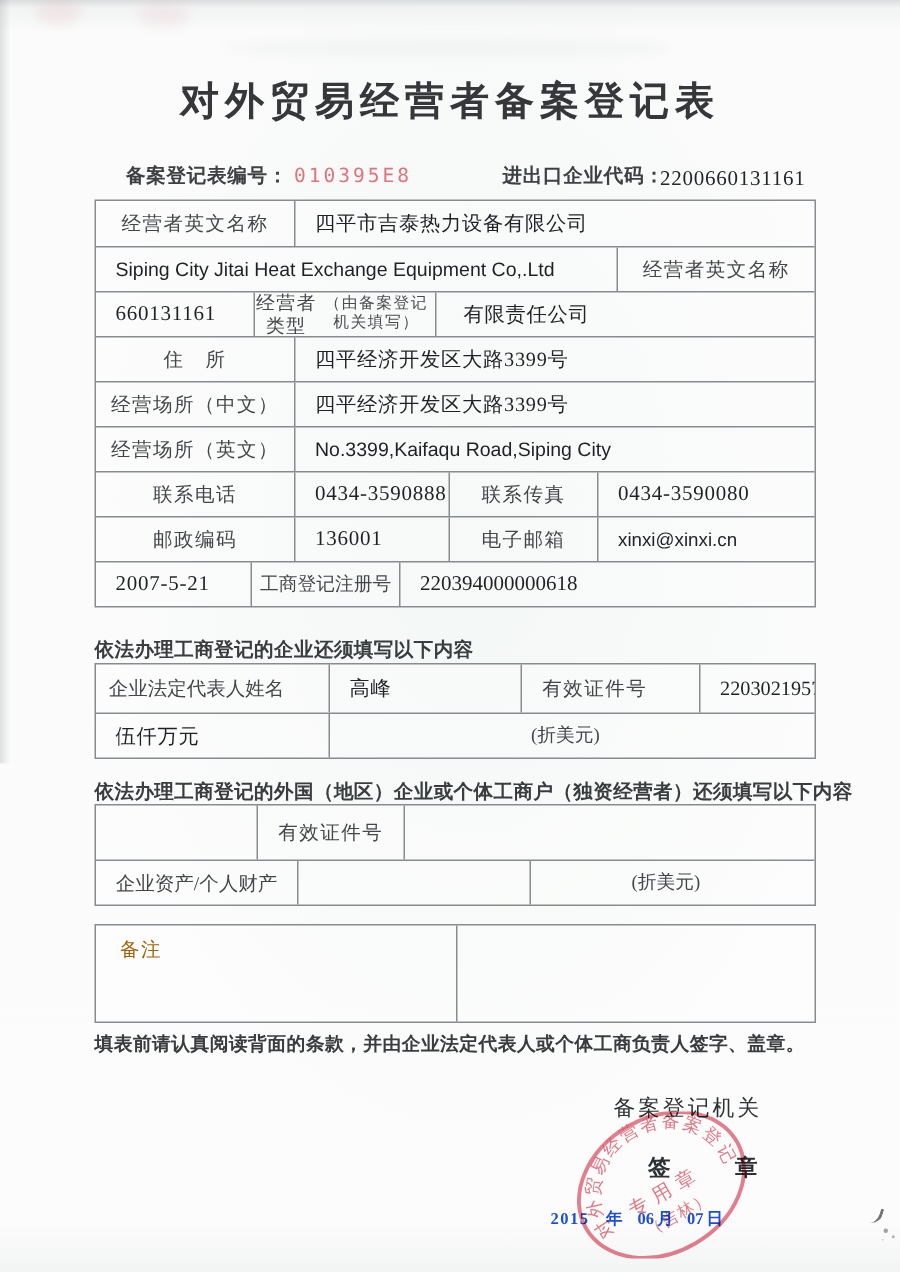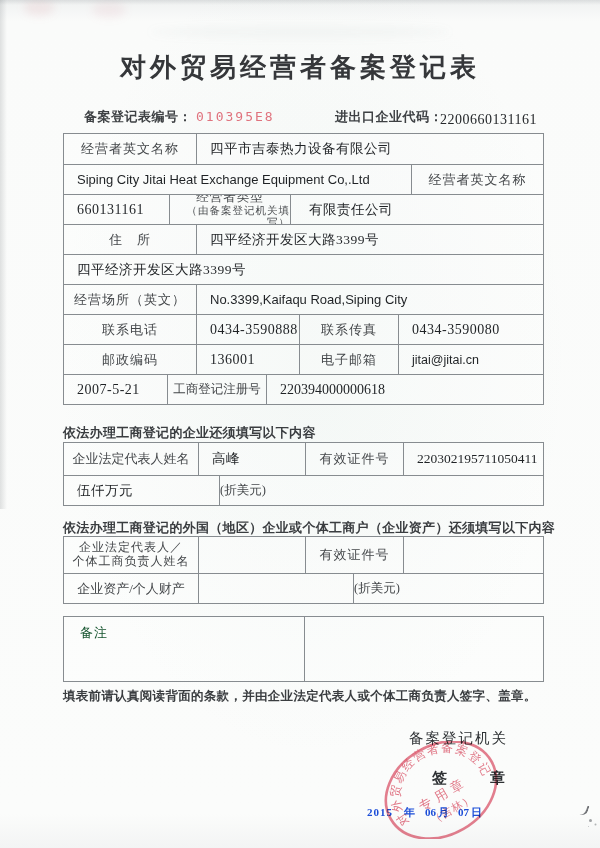--- a/index.html
+++ b/index.html
@@ -40,42 +40,42 @@
   }
   .hdr-right { position:absolute; top:108px; left:335px; font-size:13px; }
   .ent-code { position:absolute; top:112px; left:440px; font-size:14px; color:#24272a; letter-spacing:0.5px; }
 
   .tbl { position:absolute; left:63px; width:481px; border:1px solid #878c90; background:rgba(255,255,255,0.25); }
   .trow { display:flex; align-items:stretch; border-top:1px solid #878c90; }
   .trow:first-child { border-top:none; }
   .tcell { display:flex; align-items:center; border-left:1px solid #878c90; overflow:hidden; }
   .tcell:first-child { border-left:none; }
   .lab { justify-content:center; text-align:center; font-size:13px; color:#44474a; letter-spacing:1px; }
-  .lab2 { flex-direction:column; justify-content:center; line-height:1.15;text-align:right; }
+  .lab2 { flex-direction:row; justify-content:center; line-height:1.15; }
   .lab2 .l1 { font-size:12.5px; color:#44474a; letter-spacing:1px; }
   .lab2 .l2 { font-size:10.5px; color:#4a4d50; }
   .val { padding-left:13px; font-size:13.5px; color:#1f2225; letter-spacing:0.5px; }
   .val-num { font-size:14px; }
   .val-en { font-family:"Liberation Sans","DejaVu Sans",sans-serif; font-size:13px; letter-spacing:0; }
   .val-bold { font-weight:normal; }
-  .usd { justify-content:flex-start; padding-right:9px; font-size:12.5px; color:#45484b; }
-
-  .h30 { height:30px; } .h32 { height:32px; } .h36 { height:36px; } .h64 { height:64px; }
+  .usd { justify-content:center; padding-right:9px; font-size:12.5px; color:#45484b; }
+
+  .h30 { height:30px; } .h32 { height:32px;gap:21px; } .h36 { height:36px; } .h64 { height:64px; }
   .w132 { width:132px; } .w103 { width:103px; } .w99 { width:99px; }
   .w105 { width:105px; } .w121 { width:121px; }
   .w134 { width:134px; } .w107 { width:107px; } .w98 { width:98px; } .w155 { width:155px; }
   .w240 { width:240px; }
   .fx { flex:1; }
 
   .sect {
     position:absolute; left:63px;
     font-family:"Liberation Sans","DejaVu Sans",sans-serif;
     font-weight:bold; font-size:13px; color:#3a3d40; letter-spacing:0.3px;
   }
-  .remarks-cell { align-items:flex-start; padding:7px 0 0 16px; font-size:13px; color:#14532d; letter-spacing:1px; }
+  .remarks-cell { align-items:flex-start; padding:7px 0 0 16px; font-size:13px; color:#a16207; letter-spacing:1px; }
 
   .note {
     position:absolute; top:688px; left:63px;
     font-family:"Liberation Sans","DejaVu Sans",sans-serif;
     font-weight:bold; font-size:12.5px; color:#3a3d40; letter-spacing:0.3px;
   }
 
   .authority {
     position:absolute; top:729px; left:409px;
     font-family:"Liberation Sans","DejaVu Sans",sans-serif;
@@ -140,37 +140,38 @@
       <span class="l1">经营者类型</span>
       <span class="l2">（由备案登记机关填写）</span>
     </div>
     <div class="tcell val fx" style="padding-left:18px;">有限责任公司</div>
   </div>
   <div class="trow h30">
     <div class="tcell lab w132">住　所</div>
     <div class="tcell val fx">四平经济开发区大路3399号</div>
   </div>
   <div class="trow h30">
+    <div class="tcell lab w132">经营场所（中文）</div>
     <div class="tcell val fx">四平经济开发区大路3399号</div>
   </div>
   <div class="trow h30">
     <div class="tcell lab w132">经营场所（英文）</div>
     <div class="tcell val val-en fx">No.3399,Kaifaqu Road,Siping City</div>
   </div>
   <div class="trow h30">
     <div class="tcell lab w132">联系电话</div>
     <div class="tcell val val-num w103">0434-3590888</div>
     <div class="tcell lab w99">联系传真</div>
     <div class="tcell val val-num fx">0434-3590080</div>
   </div>
   <div class="trow h30">
     <div class="tcell lab w132">邮政编码</div>
     <div class="tcell val val-num w103">136001</div>
     <div class="tcell lab w99">电子邮箱</div>
-    <div class="tcell val val-en fx" style="font-size:12.5px;">jitai@jitai.cn</div>
+    <div class="tcell val val-en fx" style="font-size:12.5px;">xinxi@xinxi.cn</div>
   </div>
   <div class="trow h30">
     <div class="tcell val val-num w103">2007-5-21</div>
     <div class="tcell lab w99" style="letter-spacing:0; font-size:12.5px;">工商登记注册号</div>
     <div class="tcell val val-num fx" style="letter-spacing:0;">220394000000618</div>
   </div>
 </div>
 
 <div class="sect" style="top:424px;">依法办理工商登记的企业还须填写以下内容</div>
 <div class="tbl" style="top:442px;">
@@ -181,27 +182,23 @@
     <div class="tcell val val-num fx" style="letter-spacing:0; font-size:13.5px;">220302195711050411</div>
   </div>
   <div class="trow h30">
     <div class="tcell val val-bold w155">伍仟万元</div>
     <div class="tcell usd fx">
       <span>(折美元)</span>
     </div>
   </div>
 </div>
 
-<div class="sect" style="top:519px;">依法办理工商登记的外国（地区）企业或个体工商户（企业资产）还须填写以下内容</div>
+<div class="sect" style="top:519px;">依法办理工商登记的外国（地区）企业或个体工商户（独资经营者）还须填写以下内容</div>
 <div class="tbl" style="top:536px;">
   <div class="trow h36">
-    <div class="tcell lab lab2 w134">
-      <span class="l1" style="font-size:12px;">企业法定代表人／</span>
-      <span class="l1" style="font-size:12px;">个体工商负责人姓名</span>
-    </div>
     <div class="tcell val w107"></div>
     <div class="tcell lab w98">有效证件号</div>
     <div class="tcell val fx"></div>
   </div>
   <div class="trow h30">
     <div class="tcell lab w134" style="letter-spacing:0;">企业资产/个人财产</div>
     <div class="tcell val w155"></div>
     <div class="tcell usd fx">
       <span>(折美元)</span>
     </div>

